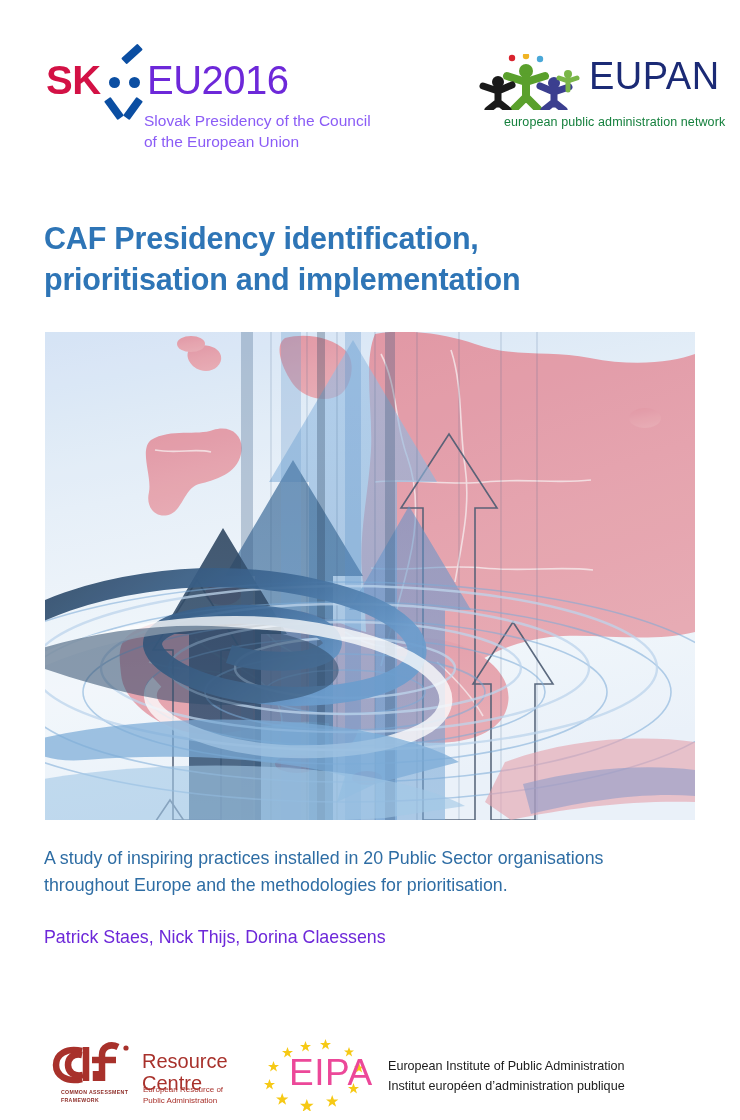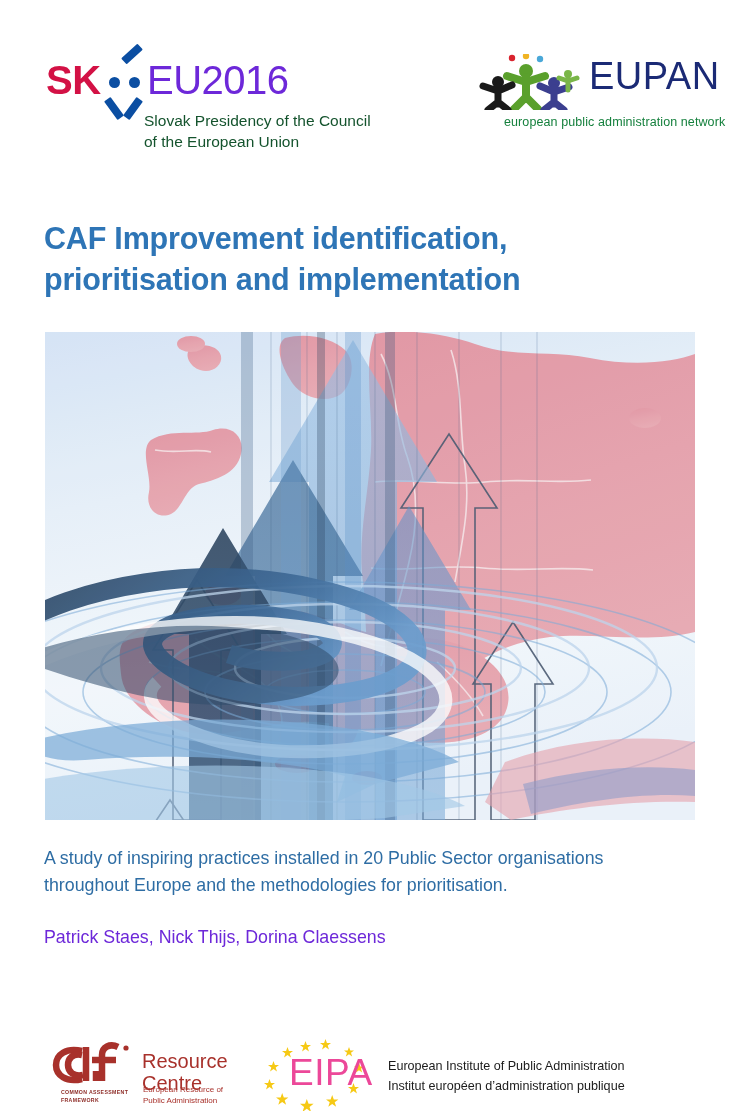--- a/index.html
+++ b/index.html
@@ -80,21 +80,21 @@
     width: 8px; height: 23px;
     background: #0b4ea2;
     border-radius: 1px;
   }
   .sk-chev::before { left: 3px;  transform: rotate(-36deg); }
   .sk-chev::after  { left: 22px; transform: rotate(36deg);  }
   .sk-tagline {
     position: absolute;
     left: 98px; top: 63px;
     font-size: 15.5px;
-    color: #14532d;
+    color: #8b5cf6;
     line-height: 1.35;
     white-space: pre-line;
   }
 
   
   .eupan-logo {
     position: absolute;
     left: 470px; top: 52px;
     width: 230px; height: 95px;
   }
@@ -275,21 +275,21 @@
           <path d="M92 24 L92 36 M92 27 L83 24 M92 27 L101 24" stroke="#7ab648" stroke-width="5" stroke-linecap="round" fill="none"></path>
         </g>
       </svg>
     </div>
     <div class="eupan-word">EUPAN</div>
     <div class="eupan-tagline">european public administration network</div>
   </div>
 
 </div>
 
-<div class="doc-title">CAF Improvement identification,
+<div class="doc-title">CAF Presidency identification,
 prioritisation and implementation</div>
 
 <div class="cover-art">
   <svg width="650" height="488" viewBox="0 0 650 488">
     <defs>
       <linearGradient id="skyGrad" x1="0" y1="0" x2="0.25" y2="1">
         <stop offset="0%" stop-color="#d3e2f5"></stop>
         <stop offset="35%" stop-color="#e6eff9"></stop>
         <stop offset="70%" stop-color="#f3f7fc"></stop>
         <stop offset="100%" stop-color="#eaf1fa"></stop>

